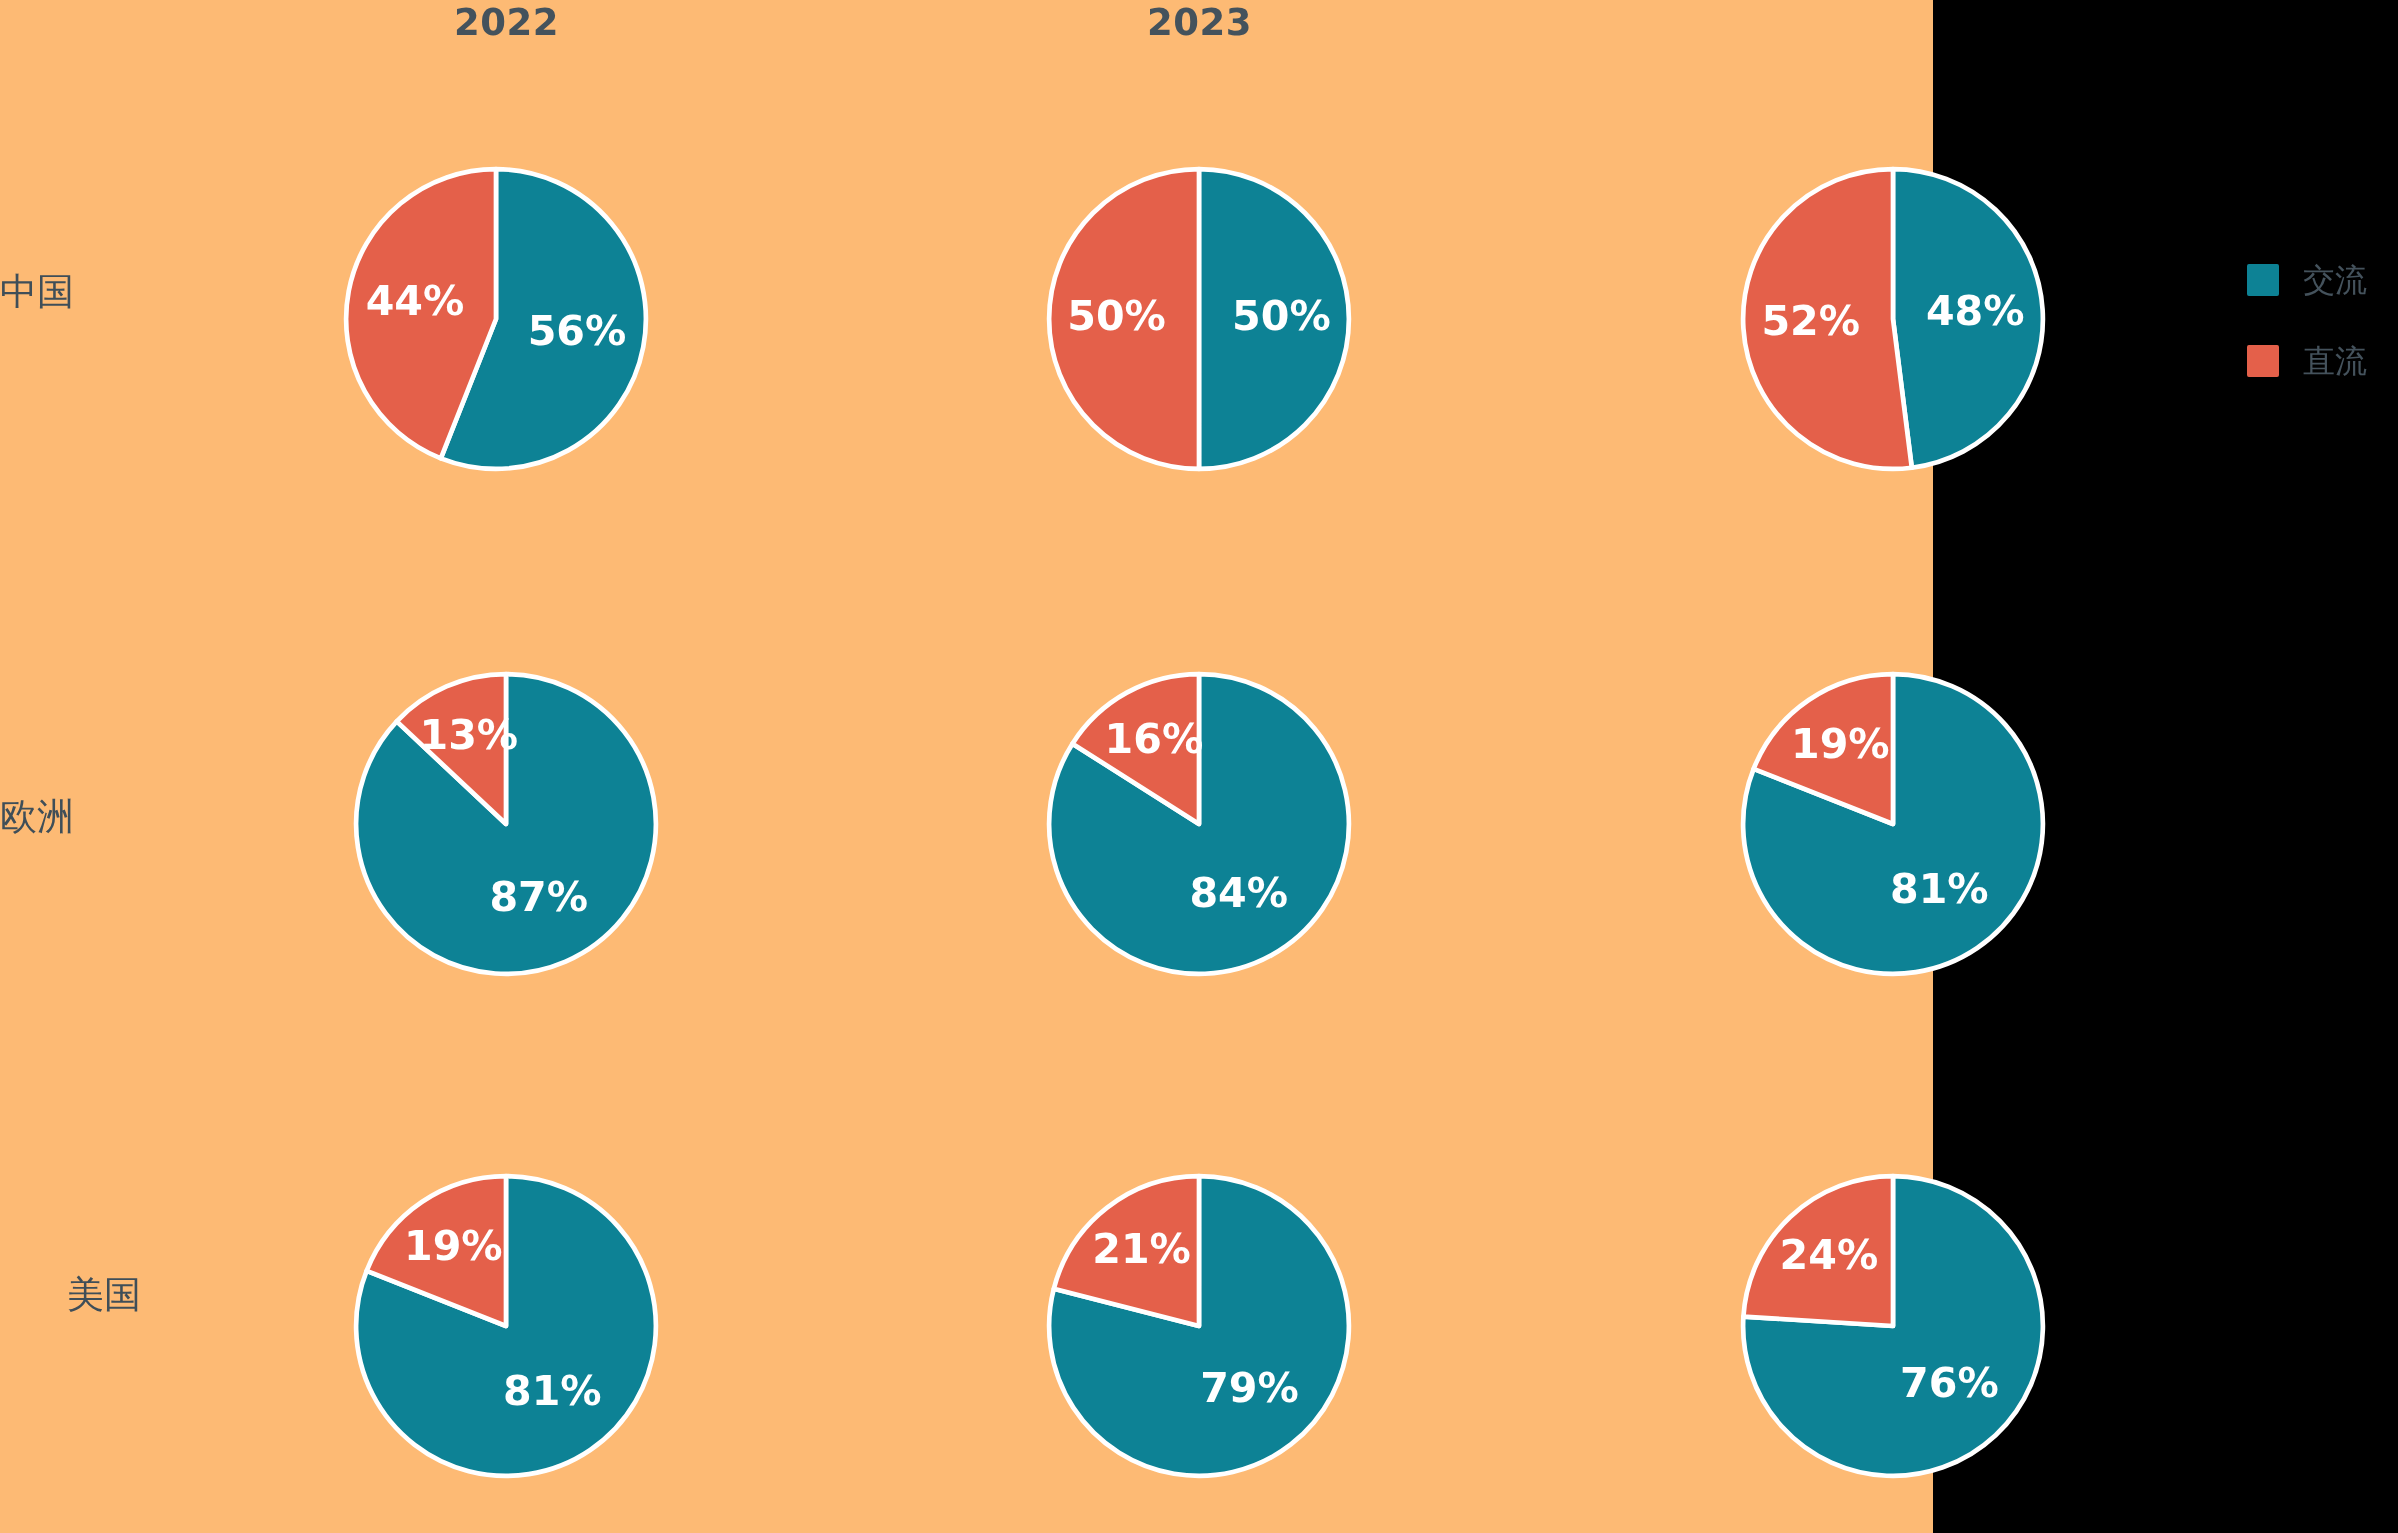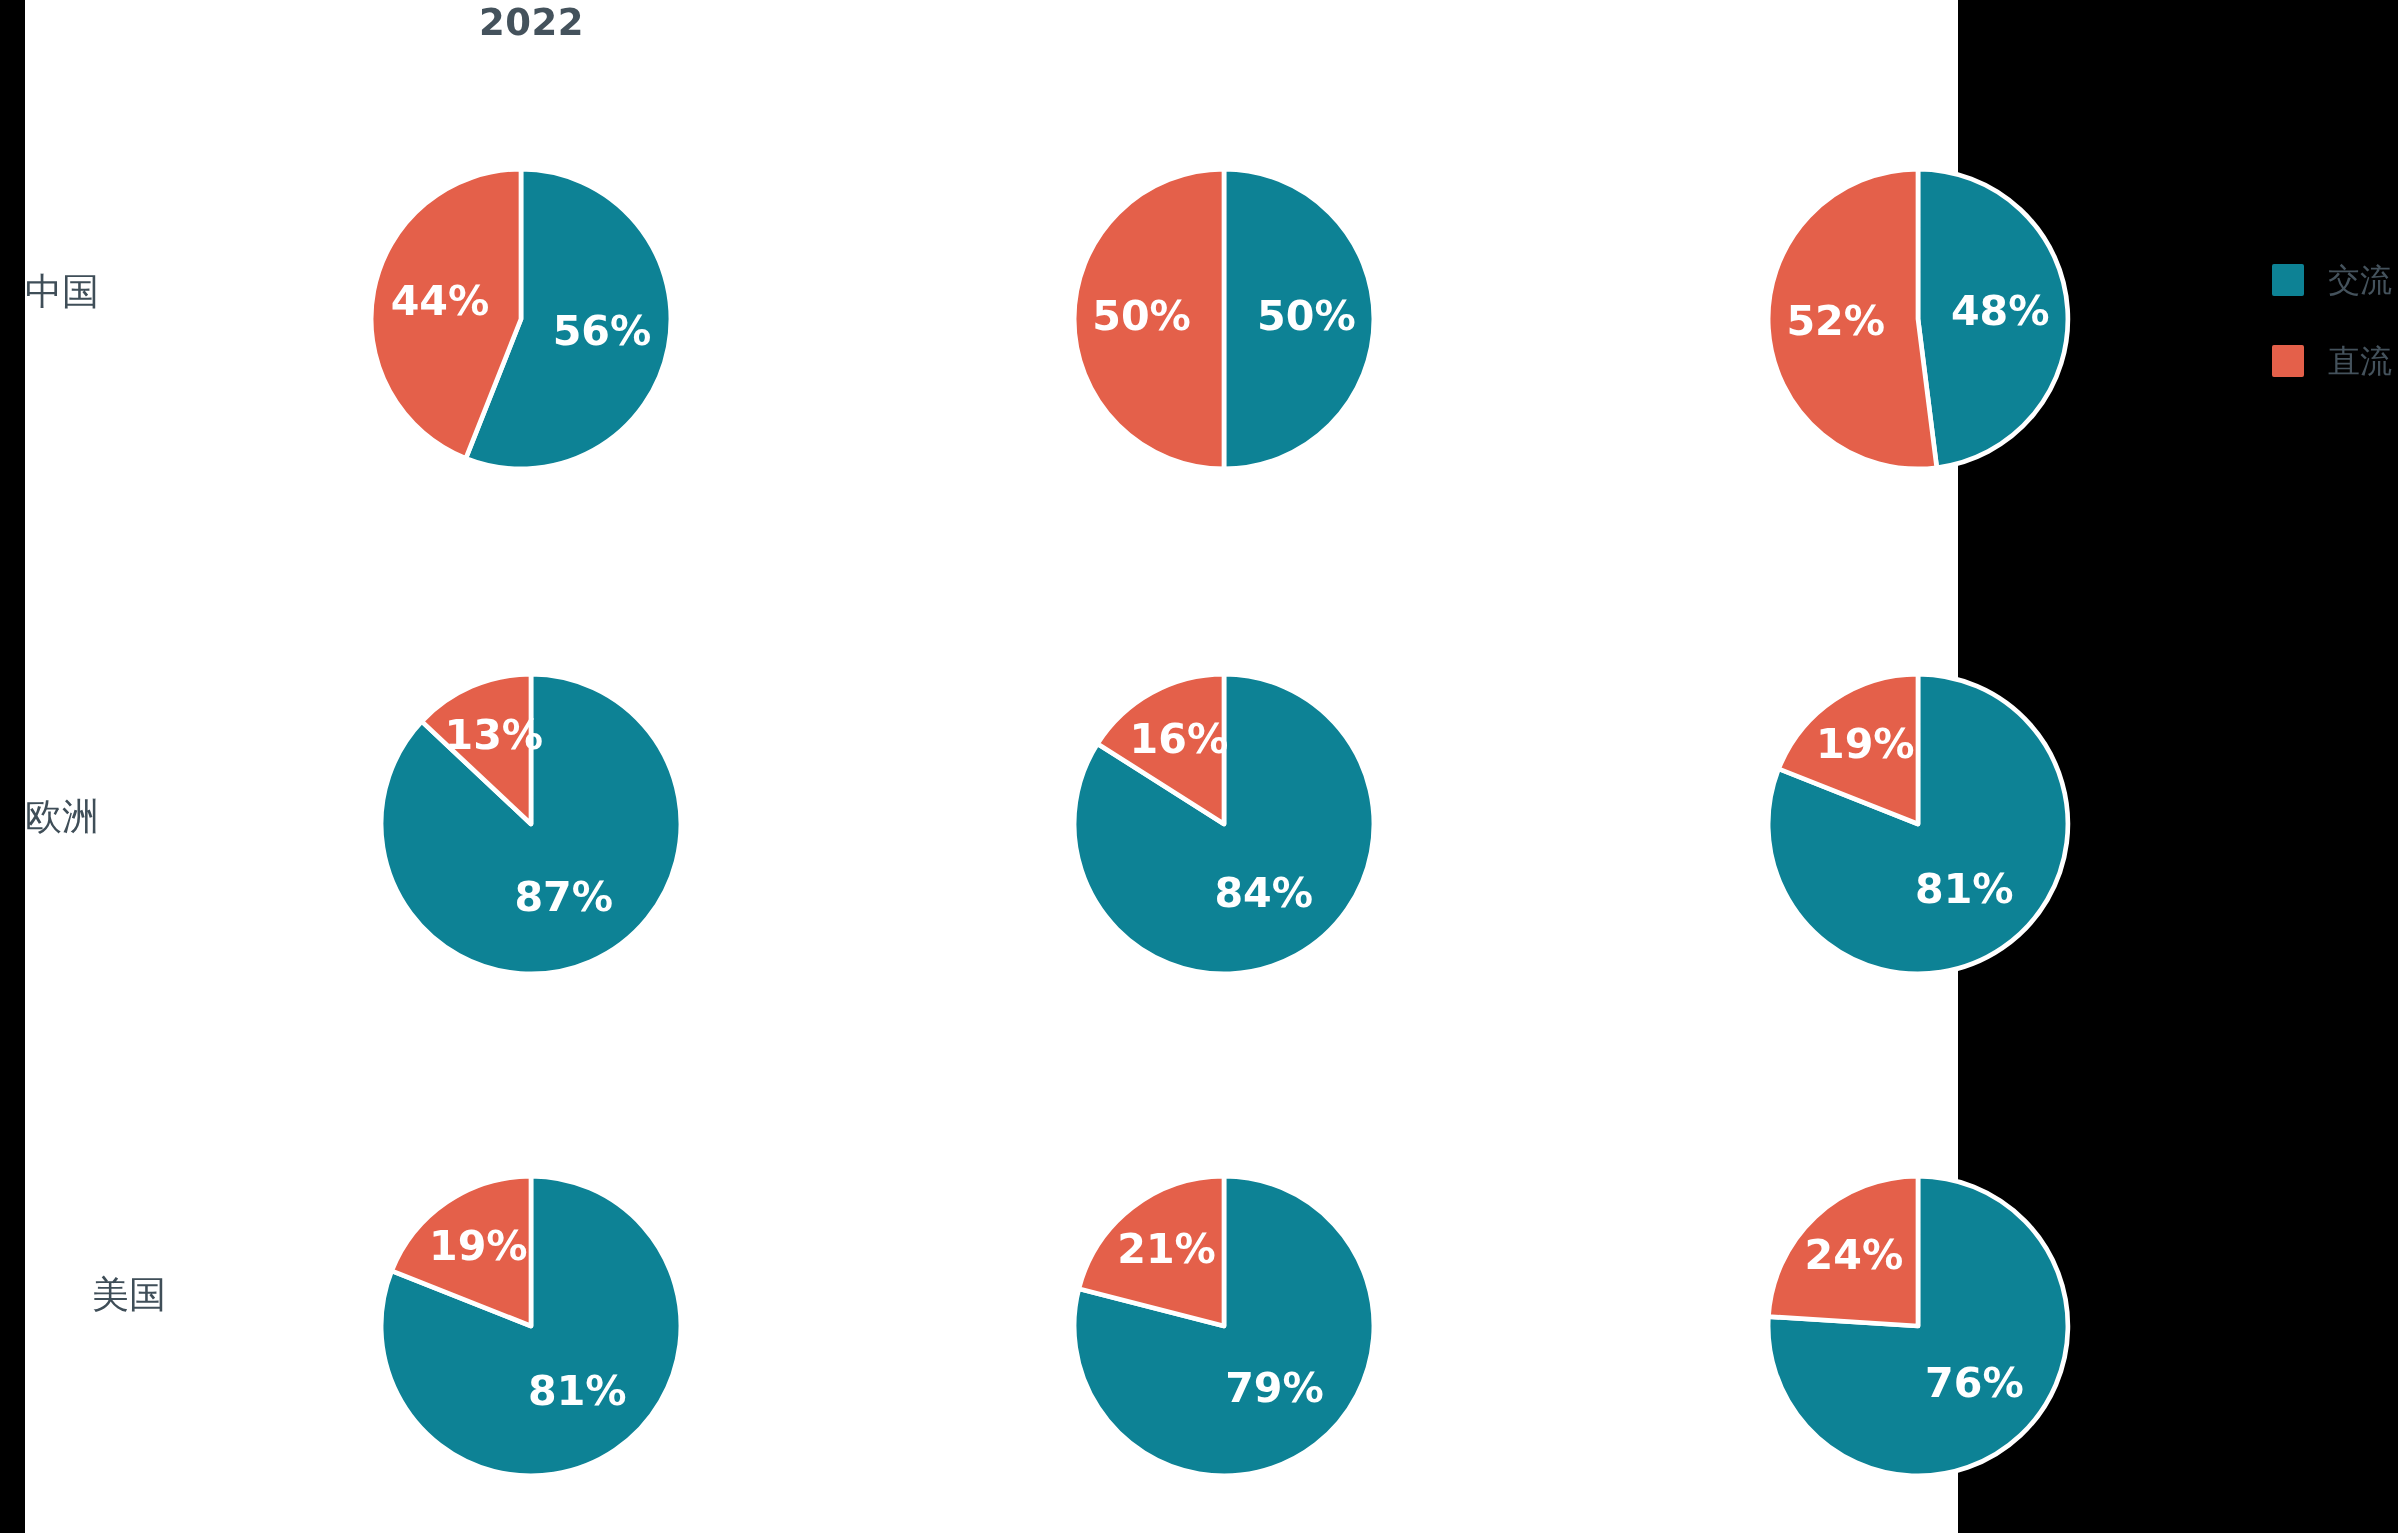--- a/index.html
+++ b/index.html
@@ -11,22 +11,21 @@
     width: 2399px;
     height: 1534px;
     font-family: "DejaVu Sans", "Liberation Sans", sans-serif;
     overflow: hidden;
   }
 
   #figure {
     position: relative;
     width: 1933px;
     height: 1534px;
-    background: #ffffff;
-    margin-left: 25px;
+    background: #fdba74;
   }
 
   
   .col-header {
     position: absolute;
     top: 0px;
     height: 45px;
     line-height: 45px;
     text-align: center;
     font-size: 37px;
@@ -101,20 +100,23 @@
   }
 </style>
 </head>
 <body>
 
 <div id="figure">
 
   <div class="col-header" style="left:319px; width:375px;">
     <span>2022</span>
   </div>
+  <div class="col-header" style="left:1012px; width:375px;">
+    <span>2023</span>
+  </div>
 
   <div class="row-label" style="top:267px;">
     <span>中国</span>
   </div>
   <div class="row-label" style="top:792px;">
     <span>欧洲</span>
   </div>
   <div class="row-label" style="top:1270px;text-align:right;">
     <span>美国</span>
   </div>

